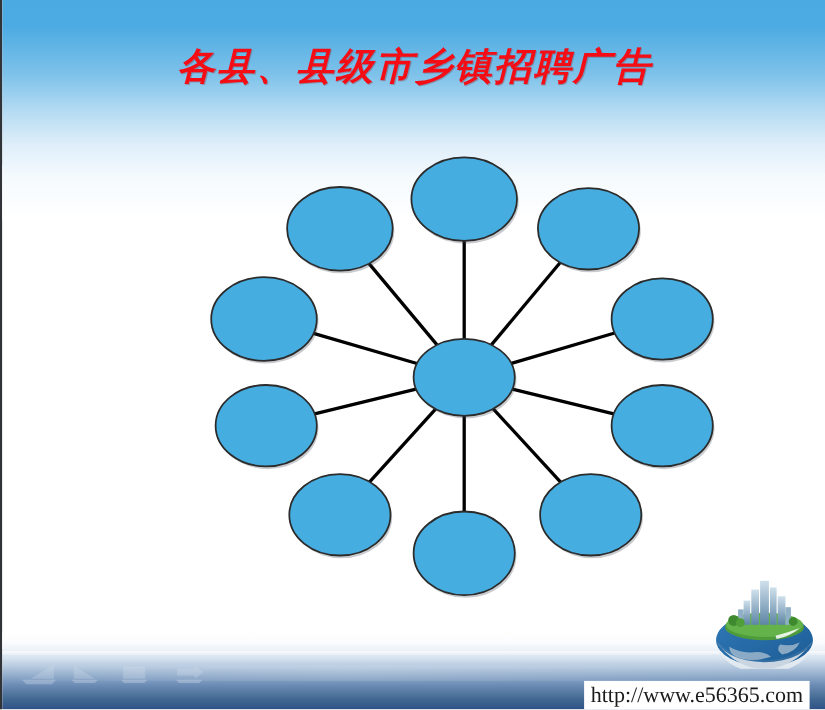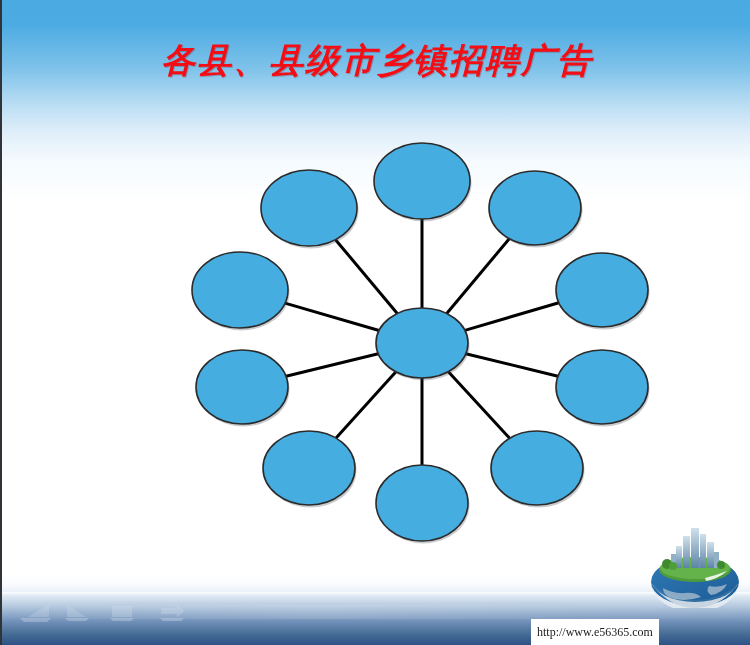--- a/index.html
+++ b/index.html
@@ -133,21 +133,21 @@
 
   
   #watermark {
     position: absolute;
     left: 529px;
     top: 619px;
     padding: 2px 6px 3px 6px;
     background: #ffffff;
     color: #1b1b1b;
     font-family: "Liberation Serif", "DejaVu Serif", serif;
-    font-size: 12px;
+    font-size: 20px;
     line-height: 22px;
     white-space: nowrap;
   }
 </style>
 </head>
 <body>
 
 <div id="slide">
 
   <div class="bg-white"></div>

